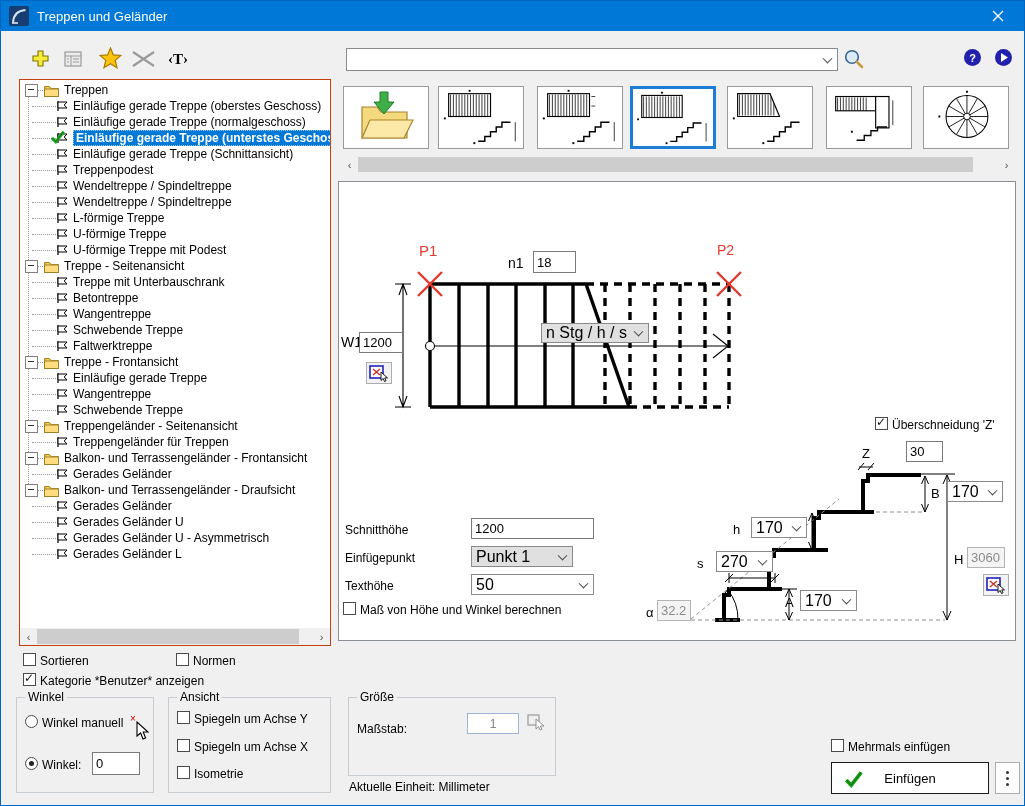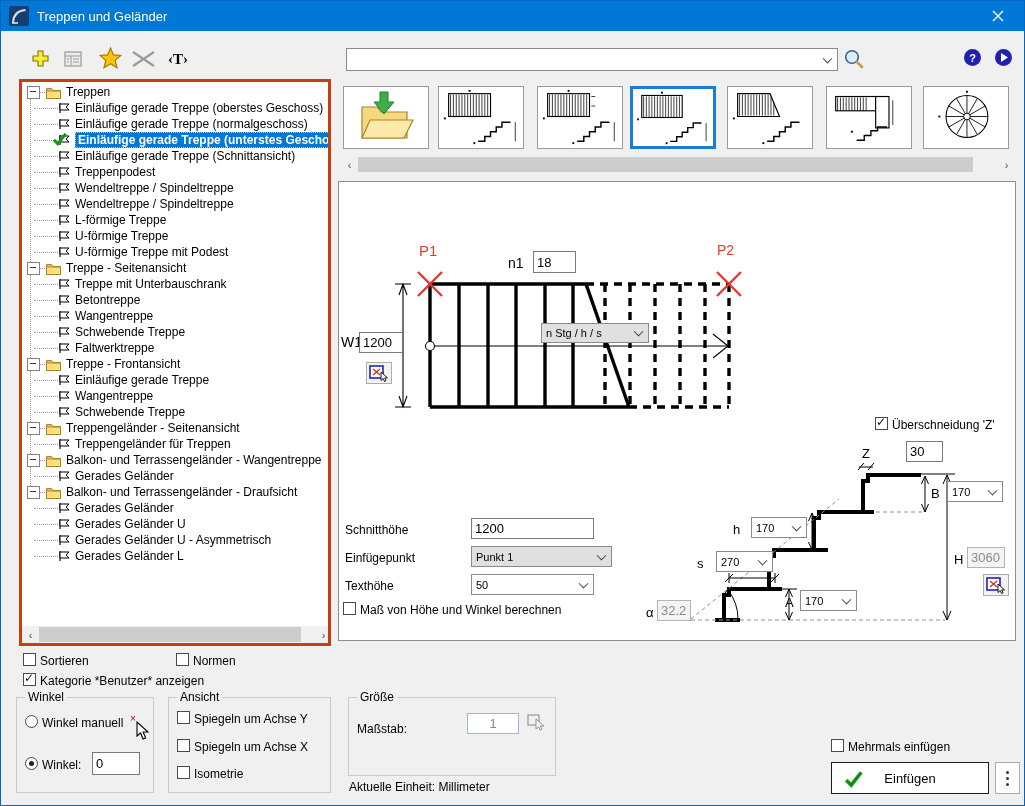--- a/index.html
+++ b/index.html
@@ -5,30 +5,30 @@
   html,body{margin:0;padding:0;background:#d7d7d7;font-family:"Liberation Sans",sans-serif;}
   .window{position:relative;width:1025px;height:806px;background:#F0F0F0;border:1px solid #0067C0;box-sizing:border-box;overflow:hidden;}
   .titlebar{position:absolute;left:0;top:0;width:100%;height:30px;background:#0078D7;display:flex;align-items:center;}
   .titlebar .title{color:#fff;font-size:13px;margin-left:8px;}
   .appicon{margin-left:8px;width:20px;height:20px;}
   .closebox{position:absolute;right:6px;top:0;width:40px;height:30px;display:flex;align-items:center;justify-content:center;}
   .t{position:absolute;font-size:12px;line-height:1.2;color:#000;white-space:nowrap;}
   .in{position:absolute;border:1px solid #7a7a7a;background:#fff;font:13px "Liberation Sans",sans-serif;padding:0 3px;box-sizing:border-box;outline:none;}
   .in.dis{background:#f4f4f4;color:#8a8a8a;border-color:#b4b4b4;}
   .in.disblue{background:#fff;color:#8a8a8a;border-color:#9CB6D4;}
-  .combo{position:absolute;box-sizing:border-box;border:1px solid #8a8a8a;background:#fff;display:flex;align-items:center;padding:0 16px 0 4px;font-size:11px;}
+  .combo{position:absolute;box-sizing:border-box;border:1px solid #8a8a8a;background:#fff;display:flex;align-items:center;padding:0 16px 0 4px;font-size:16px;}
   .combo.g{background:#E0E0E0;}
   .combo .ch{position:absolute;right:6px;top:50%;width:6px;height:6px;border-right:1.4px solid #444;border-bottom:1.4px solid #444;transform:translateY(-70%) rotate(45deg);}
   .cb{position:absolute;width:13px;height:13px;border:1px solid #4a4a4a;background:#fff;box-sizing:border-box;}
   .cb.on::after{content:"\2713";position:absolute;left:0;top:-3px;font:bold 12px "DejaVu Sans",sans-serif;color:#111;}
   .rd{position:absolute;width:13px;height:13px;border:1px solid #4a4a4a;border-radius:50%;background:#fff;box-sizing:border-box;}
   .rd.on::after{content:"";position:absolute;left:3px;top:3px;width:5px;height:5px;border-radius:50%;background:#222;}
   .grp{position:absolute;border:1px solid #C6CCD2;box-sizing:border-box;}
   .grp>b{position:absolute;top:-8px;left:8px;background:#F0F0F0;font-weight:normal;font-size:12px;padding:0 3px;white-space:nowrap;}
-  .treepanel{position:absolute;left:18px;top:78px;width:312px;height:567px;background:#fff;border:3px solid #c2410c;box-sizing:border-box;overflow:hidden;}
+  .treepanel{position:absolute;left:18px;top:78px;width:312px;height:567px;background:#fff;border:1px solid #c2410c;box-sizing:border-box;overflow:hidden;}
   .trow{position:absolute;left:2px;right:0;height:16px;display:flex;align-items:center;font-size:12px;white-space:nowrap;overflow:hidden;}
   .trow .tlabel{margin-left:4px;}
   .trow.sel .tlabel{background:#0078D7;color:#fff;font-weight:bold;padding:0 2px;border:1px dotted #9cc9ef;}
   .expbox{width:11px;height:11px;border:1px solid #808080;background:#fff;margin-left:3px;position:relative;flex:none;}
   .expbox::after{content:"";position:absolute;left:2px;top:4.5px;width:6px;height:1px;background:#333;}
   .conn{width:24px;border-top:1px dotted #9a9a9a;margin-left:10px;flex:none;}
   .conn2{width:5px;border-top:1px dotted #9a9a9a;flex:none;}
   .icw{flex:none;display:inline-flex;}
   .vguide{position:absolute;left:8px;top:10px;height:400px;border-left:1px dotted #9a9a9a;}
   .hscroll{position:absolute;display:flex;align-items:center;background:#F0F0F0;font-size:11px;color:#505050;}
@@ -348,21 +348,21 @@
         <span class="tlabel">Treppengeländer für Treppen</span>
       </div>
     <div class="trow" style="top:370px">
         <span class="expbox"></span>
         <span class="conn2"></span>
         <span class="icw">
           <svg width="17" height="13">
             <use href="#ic-folder"></use>
           </svg>
         </span>
-        <span class="tlabel">Balkon- und Terrassengeländer - Wangentreppe</span>
+        <span class="tlabel">Balkon- und Terrassengeländer - Frontansicht</span>
       </div>
     <div class="trow" style="top:386px">
         <span class="conn"></span>
         <span class="icw">
           <svg width="13" height="12">
             <use href="#ic-leaf"></use>
           </svg>
         </span>
         <span class="tlabel">Gerades Geländer</span>
       </div>
@@ -558,21 +558,21 @@
         </svg>
       </div>
     <div class="combo g" style="left:202px;top:141px;width:108px;height:20px">
       <span>n Stg / h / s</span>
         <i class="ch"></i>
     </div>
 
     <div class="t" style="left:6px;top:341px">Schnitthöhe</div>
     <input class="in" style="left: 132px; top: 336px; width: 123px; height: 21px;" value="1200">
     <div class="t" style="left:6px;top:369px">Einfügepunkt</div>
-    <div class="combo g" style="left:132px;top:364px;width:141px;height:21px">
+    <div class="combo g" style="left:132px;top:364px;width:102px;height:21px">
       <span>Punkt 1</span>
         <i class="ch"></i>
     </div>
     <div class="t" style="left:6px;top:397px">Texthöhe</div>
     <div class="combo" style="left:132px;top:392px;width:123px;height:21px">
       <span>50</span>
         <i class="ch"></i>
     </div>
     <span class="cb" style="left:4px;top:420px"></span>
     <div class="t" style="left:21px;top:421px">Maß von Höhe und Winkel berechnen</div>

